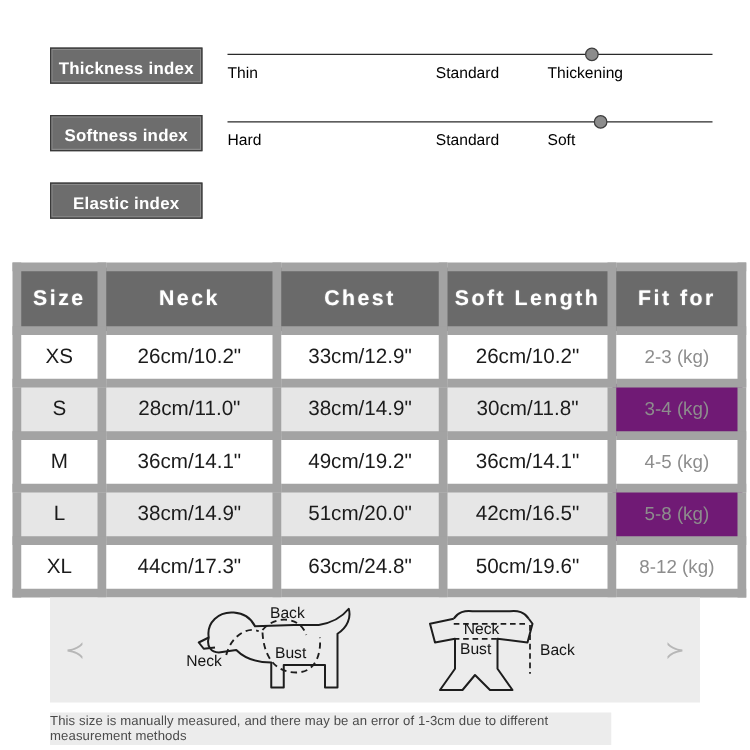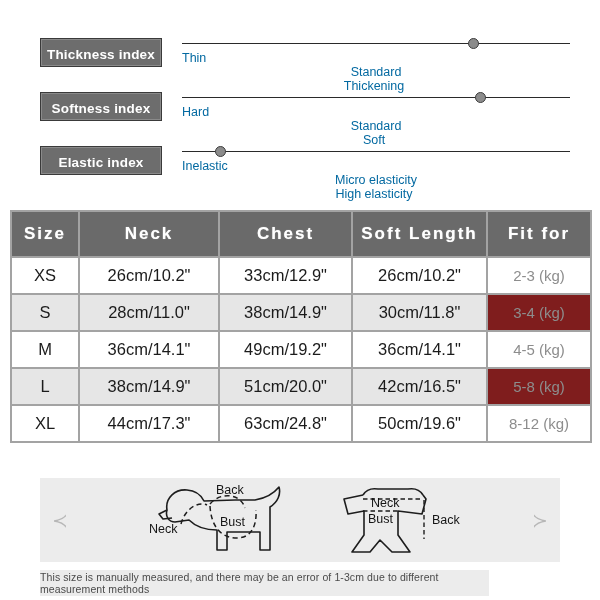--- a/index.html
+++ b/index.html
@@ -67,42 +67,41 @@
     margin-left: -5.5px;
     border-radius: 50%;
     background: #8c8c8c;
     border: 1.5px solid #3d3d3d;
     box-sizing: border-box;
   }
   .scale-labels {
     display: flex;
     margin-top: 3px;
     font-size: 12.5px;
-    color: #0369a1;
-    flex-direction: column;
+    color: #000000;
   }
   .scale-labels span {
     flex: 1 1 0;
   }
   .scale-labels span.lbl-left   { text-align: left; }
   .scale-labels span.lbl-mid    { text-align: center; }
-  .scale-labels span.lbl-right  { text-align: center; padding-right: 4px; }
+  .scale-labels span.lbl-right  { text-align: left; padding-right: 4px; }
 
   
   #size-table-wrap {
     margin: 14px 10px 0 10px;
   }
   table.size-table {
     width: 580px;
     border-collapse: collapse;
     table-layout: fixed;
   }
   table.size-table th,
   table.size-table td {
-    border: 2px solid #a3a3a3;
+    border: 7px solid #a3a3a3;
     text-align: center;
     font-size: 16.5px;
     padding: 0;
     height: 35px;
     font-family: "Liberation Sans", sans-serif;
   }
   table.size-table thead th {
     background: #6a6a6a;
     color: #ffffff;
     font-weight: 700;
@@ -115,21 +114,21 @@
     background: #e6e6e6;
   }
   table.size-table tbody tr td {
     background: #ffffff;
   }
   table.size-table tbody td.col-fit {
     color: #8d8d8d;
     font-size: 15px;
   }
   table.size-table tbody tr.alt td.col-fit {
-    background: #7f1d1d;
+    background: #701a75;
   }
   col.c-size { width: 68px; }
   col.c-neck { width: 140px; }
   col.c-chest { width: 133px; }
   col.c-back { width: 135px; }
   col.c-fit  { width: 104px; }
 
   
   #illustration-panel {
     position: absolute;
@@ -204,31 +203,20 @@
       <div class="scale-labels">
         <span class="lbl-left">Hard</span>
         <span class="lbl-mid">Standard</span>
         <span class="lbl-right">Soft</span>
       </div>
     </div>
   </div>
 
   <div class="index-row">
     <div class="index-badge">Elastic index</div>
-    <div class="index-scale">
-      <div class="scale-track">
-        <div class="scale-line"></div>
-        <div class="scale-dot" style="left:10%"></div>
-      </div>
-      <div class="scale-labels">
-        <span class="lbl-left">Inelastic</span>
-        <span class="lbl-mid">Micro elasticity</span>
-        <span class="lbl-right">High elasticity</span>
-      </div>
-    </div>
   </div>
 
 </div>
 
 <div id="size-table-wrap">
   <table class="size-table">
     <colgroup>
       <col class="c-size">
         <col class="c-neck">
         <col class="c-chest">

